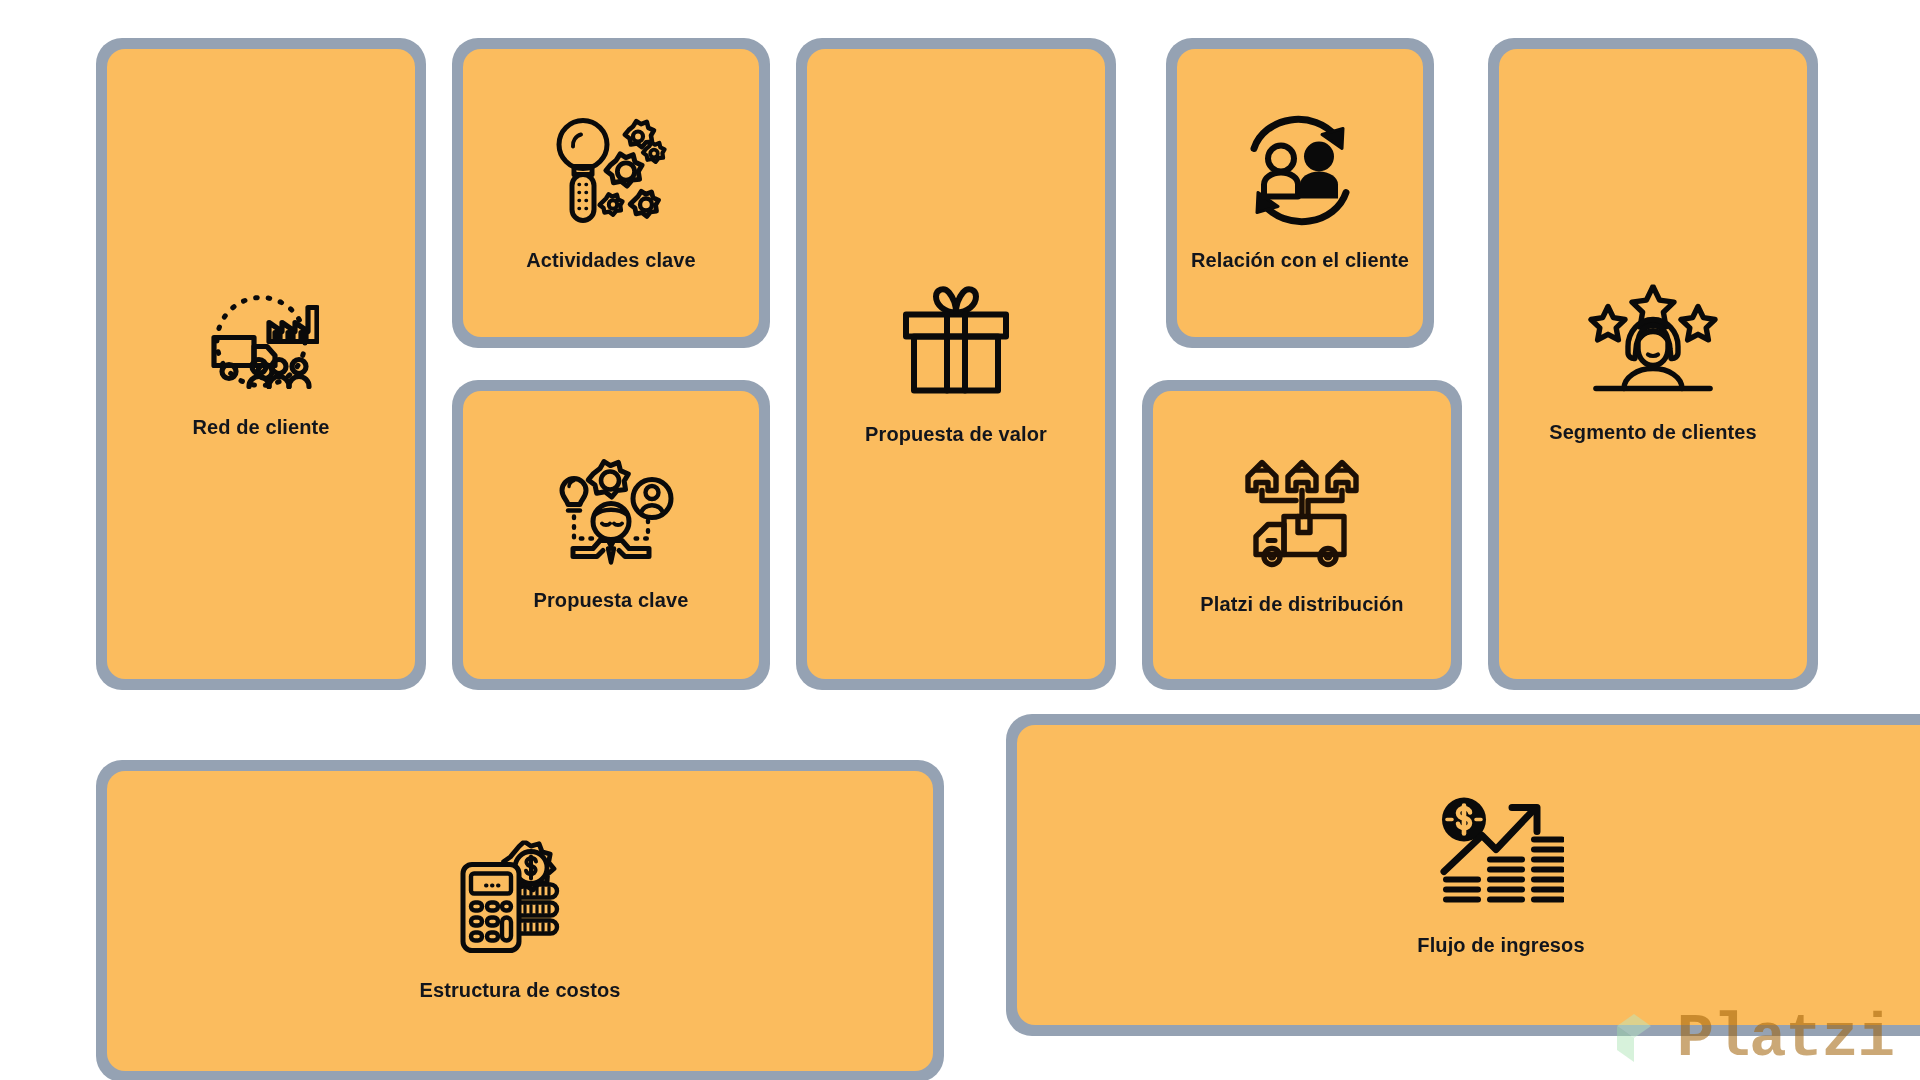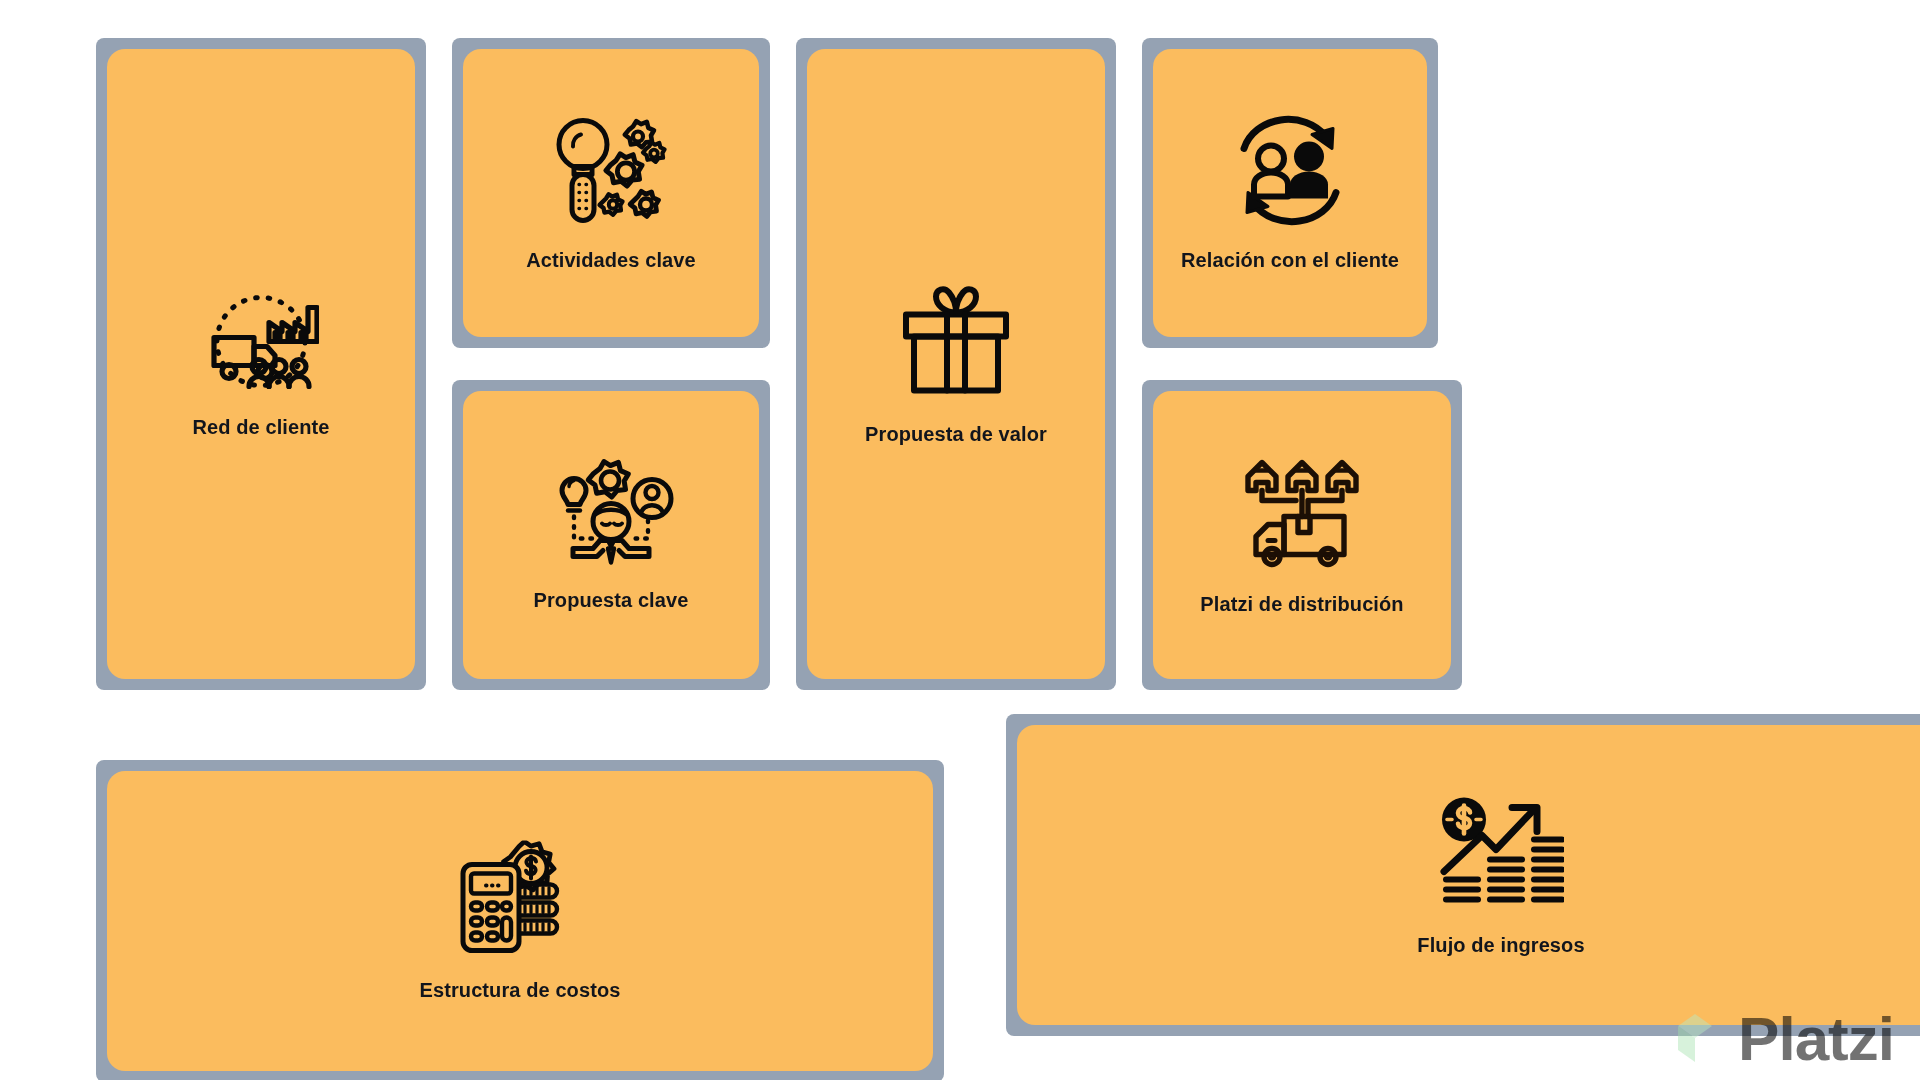--- a/index.html
+++ b/index.html
@@ -17,21 +17,21 @@
     position: relative;
     width: 1920px;
     height: 1080px;
     background: #ffffff;
   }
 
   
   .bmc-card {
     position: absolute;
     background: #95a2b3;
-    border-radius: 8px;
+    border-radius: 26px;
     padding: 11px;
   }
   .bmc-inner {
     width: 100%;
     height: 100%;
     background: #fbbc5e;
     border-radius: 18px;
     display: flex;
     flex-direction: column;
     align-items: center;
@@ -65,21 +65,21 @@
     text-align: center;
     white-space: nowrap;
   }
 
   
   
   #card-partners   { left: 96px;   top: 38px;  width: 330px; height: 652px; }
   #card-activities { left: 452px;  top: 38px;  width: 318px; height: 310px; }
   #card-resources  { left: 452px;  top: 380px; width: 318px; height: 310px; }
   #card-value      { left: 796px;  top: 38px;  width: 320px; height: 652px; }
-  #card-relations  { left: 1142px; top: 38px;  width: 296px; height: 310px; }
+  #card-relations  { left: 1166px; top: 38px;  width: 268px; height: 310px; }
   #card-channels   { left: 1142px; top: 380px; width: 320px; height: 310px; }
   #card-segments   { left: 1488px; top: 38px;  width: 330px; height: 652px; }
 
   
   #card-costs    { left: 96px;  top: 714px; width: 848px; height: 322px; margin-top: 46px; }
   #card-revenue  { left: 1006px; top: 714px; width: 990px; height: 322px; }
 
   
   #platzi-watermark {
     position: absolute;
@@ -88,23 +88,23 @@
     display: flex;
     align-items: center;
     gap: 14px;
     opacity: .55;
     pointer-events: none;
   }
   #platzi-watermark .pz-mark { line-height: 0; }
   #platzi-watermark .pz-word {
     font-size: 62px;
     font-weight: 700;
-    color: #000000;
+    color: #a16207;
     letter-spacing: -1px;
-    font-family: Liberation Sans, sans-serif;
+    font-family: Liberation Mono, monospace;
     text-align: center;
   }
 </style>
 </head>
 <body>
 
 <div id="canvas-root">
 
   <div class="bmc-card" id="card-partners">
     <div class="bmc-inner">
@@ -300,20 +300,49 @@
             <circle cx="32" cy="102" r="2.4" stroke-width="3.4"></circle>
             <circle cx="88" cy="102" r="8"></circle>
             <circle cx="88" cy="102" r="2.4" stroke-width="3.4"></circle>
           </svg>
         </span>
         <span class="bmc-label">Platzi de distribución</span>
       </div>
     </div>
   </div>
 
+  <div class="bmc-card" id="card-segments">
+    <div class="bmc-inner">
+      <div class="cell-content anchor-mid">
+        <span class="bmc-icon">
+          <svg width="130" height="114" viewBox="0 0 130 114" fill="none" stroke="#0a0a0a" stroke-width="5.4" stroke-linecap="round" stroke-linejoin="round">
+
+            <path d="M65 2 l6.6 13.6 L86 17.6 l-10.6 10.2 l2.6 14.6 L65 35.5 l-13 6.9 l2.6 -14.6 L44 17.6 l14.4 -2 z"></path>
+
+            <path d="M20 22 l5.4 11.2 L37 35 l-8.8 8.4 l2.2 12 L20 49.8 l-10.4 5.6 l2.2 -12 L3 35 l11.6 -1.8 z"></path>
+
+            <path d="M110 22 l5.4 11.2 L127 35 l-8.8 8.4 l2.2 12 L110 49.8 l-10.4 5.6 l2.2 -12 L93 35 l11.6 -1.8 z"></path>
+
+            <path d="M40 62 a25 27 0 0 1 50 0 v6 a6 6 0 0 1 -7 6 l-1 -10 a17 17 0 0 0 -34 0 l-1 10 a6 6 0 0 1 -7 -6 z"></path>
+
+            <path d="M50 58 a15 17 0 0 1 30 0 v6 a15 17 0 0 1 -30 0 z"></path>
+
+            <path d="M50 56 c6 -8 12 -10 15 -10 c3 0 9 2 15 10" stroke-width="4.8"></path>
+
+            <path d="M60 70 a7 5 0 0 0 10 0" stroke-width="4.2"></path>
+
+            <path d="M36 104 a29 20 0 0 1 58 0"></path>
+
+            <path d="M8 104 H122" stroke-width="5.6"></path>
+          </svg>
+        </span>
+        <span class="bmc-label">Segmento de clientes</span>
+      </div>
+    </div>
+  </div>
 
   <div class="bmc-card" id="card-costs">
     <div class="bmc-inner">
       <div class="cell-content anchor-mid">
         <span class="bmc-icon">
           <svg width="122" height="116" viewBox="0 0 122 116" fill="none" stroke="#0a0a0a" stroke-width="5" stroke-linecap="round" stroke-linejoin="round">
 
             <path d="M60 6 l5.4 -5 l6.6 4.6 l8 -2.4 l3 8 l8.2 2.4 l-1.6 8.2 l5.4 6.4 l-6.4 5.4 l-.6 8.4 l-8.4 1 l-5.6 6.4 l-7.4 -4.2 l-8 2 l-3.4 -7.8 l-7.8 -3.2 l2 -8.2 l-4.8 -6.8 l6.8 -4.8 z" stroke-width="4.8"></path>
             <circle cx="72" cy="27" r="16" stroke-width="4.8"></circle>
             <path d="M72 16 V38" stroke-width="4"></path>

